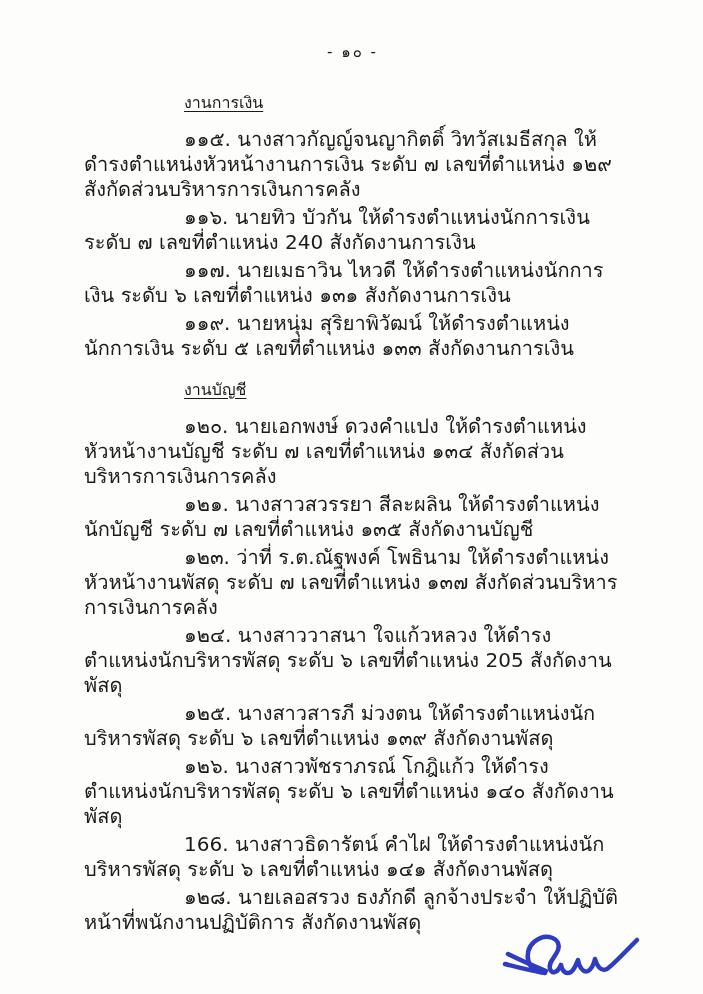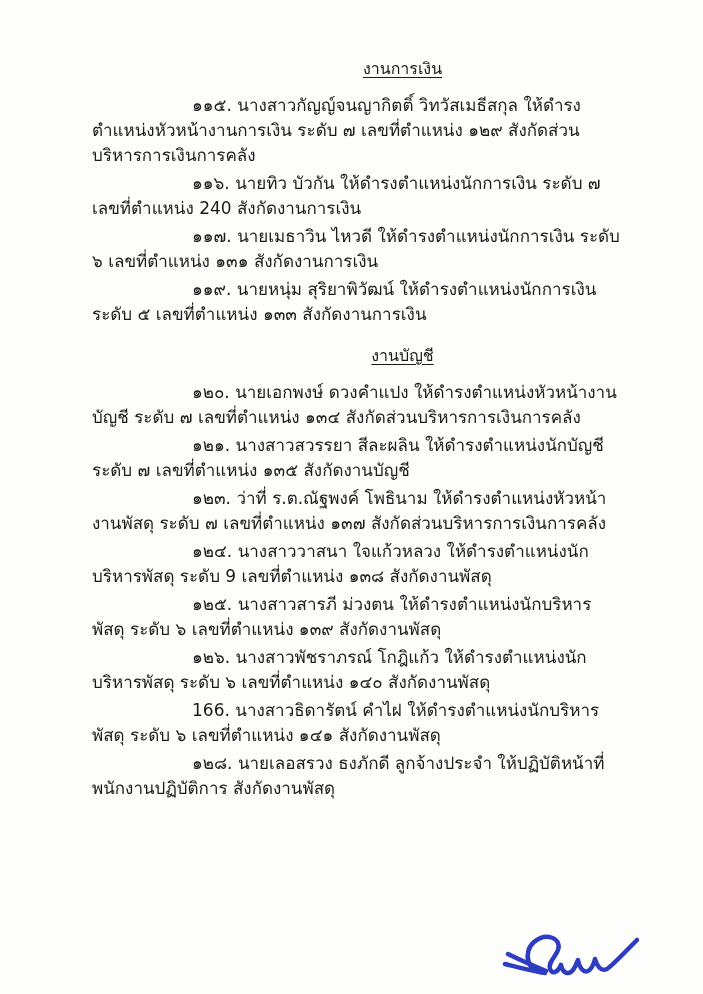--- a/index.html
+++ b/index.html
@@ -25,60 +25,60 @@
     letter-spacing: 2px;
     margin-bottom: 26px;
   }
   .doc-section { margin: 0; }
   .heading {
     font-size: 16px;
     font-weight: normal;
     margin: 16px 0 12px 100px;
     text-decoration: underline;
     text-underline-offset: 3px;
-    text-align: center;
   }
   .item {
-    font-size: 17px;
+    font-size: 20px;
     line-height: 25px;
-    margin: 0 0 3px 8px;
+    margin: 0 0 3px 0;
     text-indent: 100px;
     text-align: left;
   }
   .signature {
     position: absolute;
     left: 500px;
     top: 918px;
     width: 150px;
     height: 70px;
   }
 </style>
 </head>
 <body>
 
 <div class="page">
 
+  <div class="page-number">- ๑๐ -</div>
 
   <section class="doc-section">
     <h2 class="heading">งานการเงิน</h2>
     <p class="item">๑๑๕. นางสาวกัญญ์จนญากิตติ์  วิทวัสเมธีสกุล ให้ดำรงตำแหน่งหัวหน้างานการเงิน ระดับ ๗ เลขที่ตำแหน่ง ๑๒๙ สังกัดส่วนบริหารการเงินการคลัง</p>
     <p class="item">๑๑๖. นายทิว  บัวกัน ให้ดำรงตำแหน่งนักการเงิน ระดับ ๗ เลขที่ตำแหน่ง 240 สังกัดงานการเงิน</p>
     <p class="item">๑๑๗. นายเมธาวิน  ไหวดี ให้ดำรงตำแหน่งนักการเงิน ระดับ ๖ เลขที่ตำแหน่ง ๑๓๑ สังกัดงานการเงิน</p>
     <p class="item">๑๑๙. นายหนุ่ม  สุริยาพิวัฒน์ ให้ดำรงตำแหน่งนักการเงิน ระดับ ๕ เลขที่ตำแหน่ง ๑๓๓ สังกัดงานการเงิน</p>
   </section>
 
   <section class="doc-section">
     <h2 class="heading">งานบัญชี</h2>
     <p class="item">๑๒๐. นายเอกพงษ์  ดวงคำแปง ให้ดำรงตำแหน่งหัวหน้างานบัญชี ระดับ ๗ เลขที่ตำแหน่ง ๑๓๔ สังกัดส่วนบริหารการเงินการคลัง</p>
     <p class="item">๑๒๑. นางสาวสวรรยา  สีละผลิน ให้ดำรงตำแหน่งนักบัญชี ระดับ ๗ เลขที่ตำแหน่ง ๑๓๕ สังกัดงานบัญชี</p>
   </section>
 
   <section class="doc-section">
     <p class="item">๑๒๓. ว่าที่ ร.ต.ณัฐพงค์  โพธินาม ให้ดำรงตำแหน่งหัวหน้างานพัสดุ ระดับ ๗ เลขที่ตำแหน่ง ๑๓๗ สังกัดส่วนบริหารการเงินการคลัง</p>
-    <p class="item">๑๒๔. นางสาววาสนา  ใจแก้วหลวง ให้ดำรงตำแหน่งนักบริหารพัสดุ ระดับ 9 เลขที่ตำแหน่ง ๑๓๘ สังกัดงานพัสดุ</p>
+    <p class="item">๑๒๔. นางสาววาสนา  ใจแก้วหลวง ให้ดำรงตำแหน่งนักบริหารพัสดุ ระดับ ๖ เลขที่ตำแหน่ง 205 สังกัดงานพัสดุ</p>
     <p class="item">๑๒๕. นางสาวสารภี  ม่วงตน ให้ดำรงตำแหน่งนักบริหารพัสดุ ระดับ ๖ เลขที่ตำแหน่ง ๑๓๙ สังกัดงานพัสดุ</p>
     <p class="item">๑๒๖. นางสาวพัชราภรณ์  โกฎิแก้ว ให้ดำรงตำแหน่งนักบริหารพัสดุ ระดับ ๖ เลขที่ตำแหน่ง ๑๔๐ สังกัดงานพัสดุ</p>
     <p class="item">166. นางสาวธิดารัตน์  คำไฝ ให้ดำรงตำแหน่งนักบริหารพัสดุ ระดับ ๖ เลขที่ตำแหน่ง ๑๔๑ สังกัดงานพัสดุ</p>
     <p class="item">๑๒๘. นายเลอสรวง  ธงภักดี ลูกจ้างประจำ ให้ปฏิบัติหน้าที่พนักงานปฏิบัติการ สังกัดงานพัสดุ</p>
   </section>
 
   <svg class="signature" viewBox="0 0 150 70" xmlns="http://www.w3.org/2000/svg" aria-hidden="true">
     <g fill="none" stroke="#2e3cc2" stroke-width="4.5" stroke-linecap="round" stroke-linejoin="round">
       <path d="M8 36 C20 42 34 48 46 53"></path>
       <path d="M5 46 C20 50 32 53 45 55"></path>

